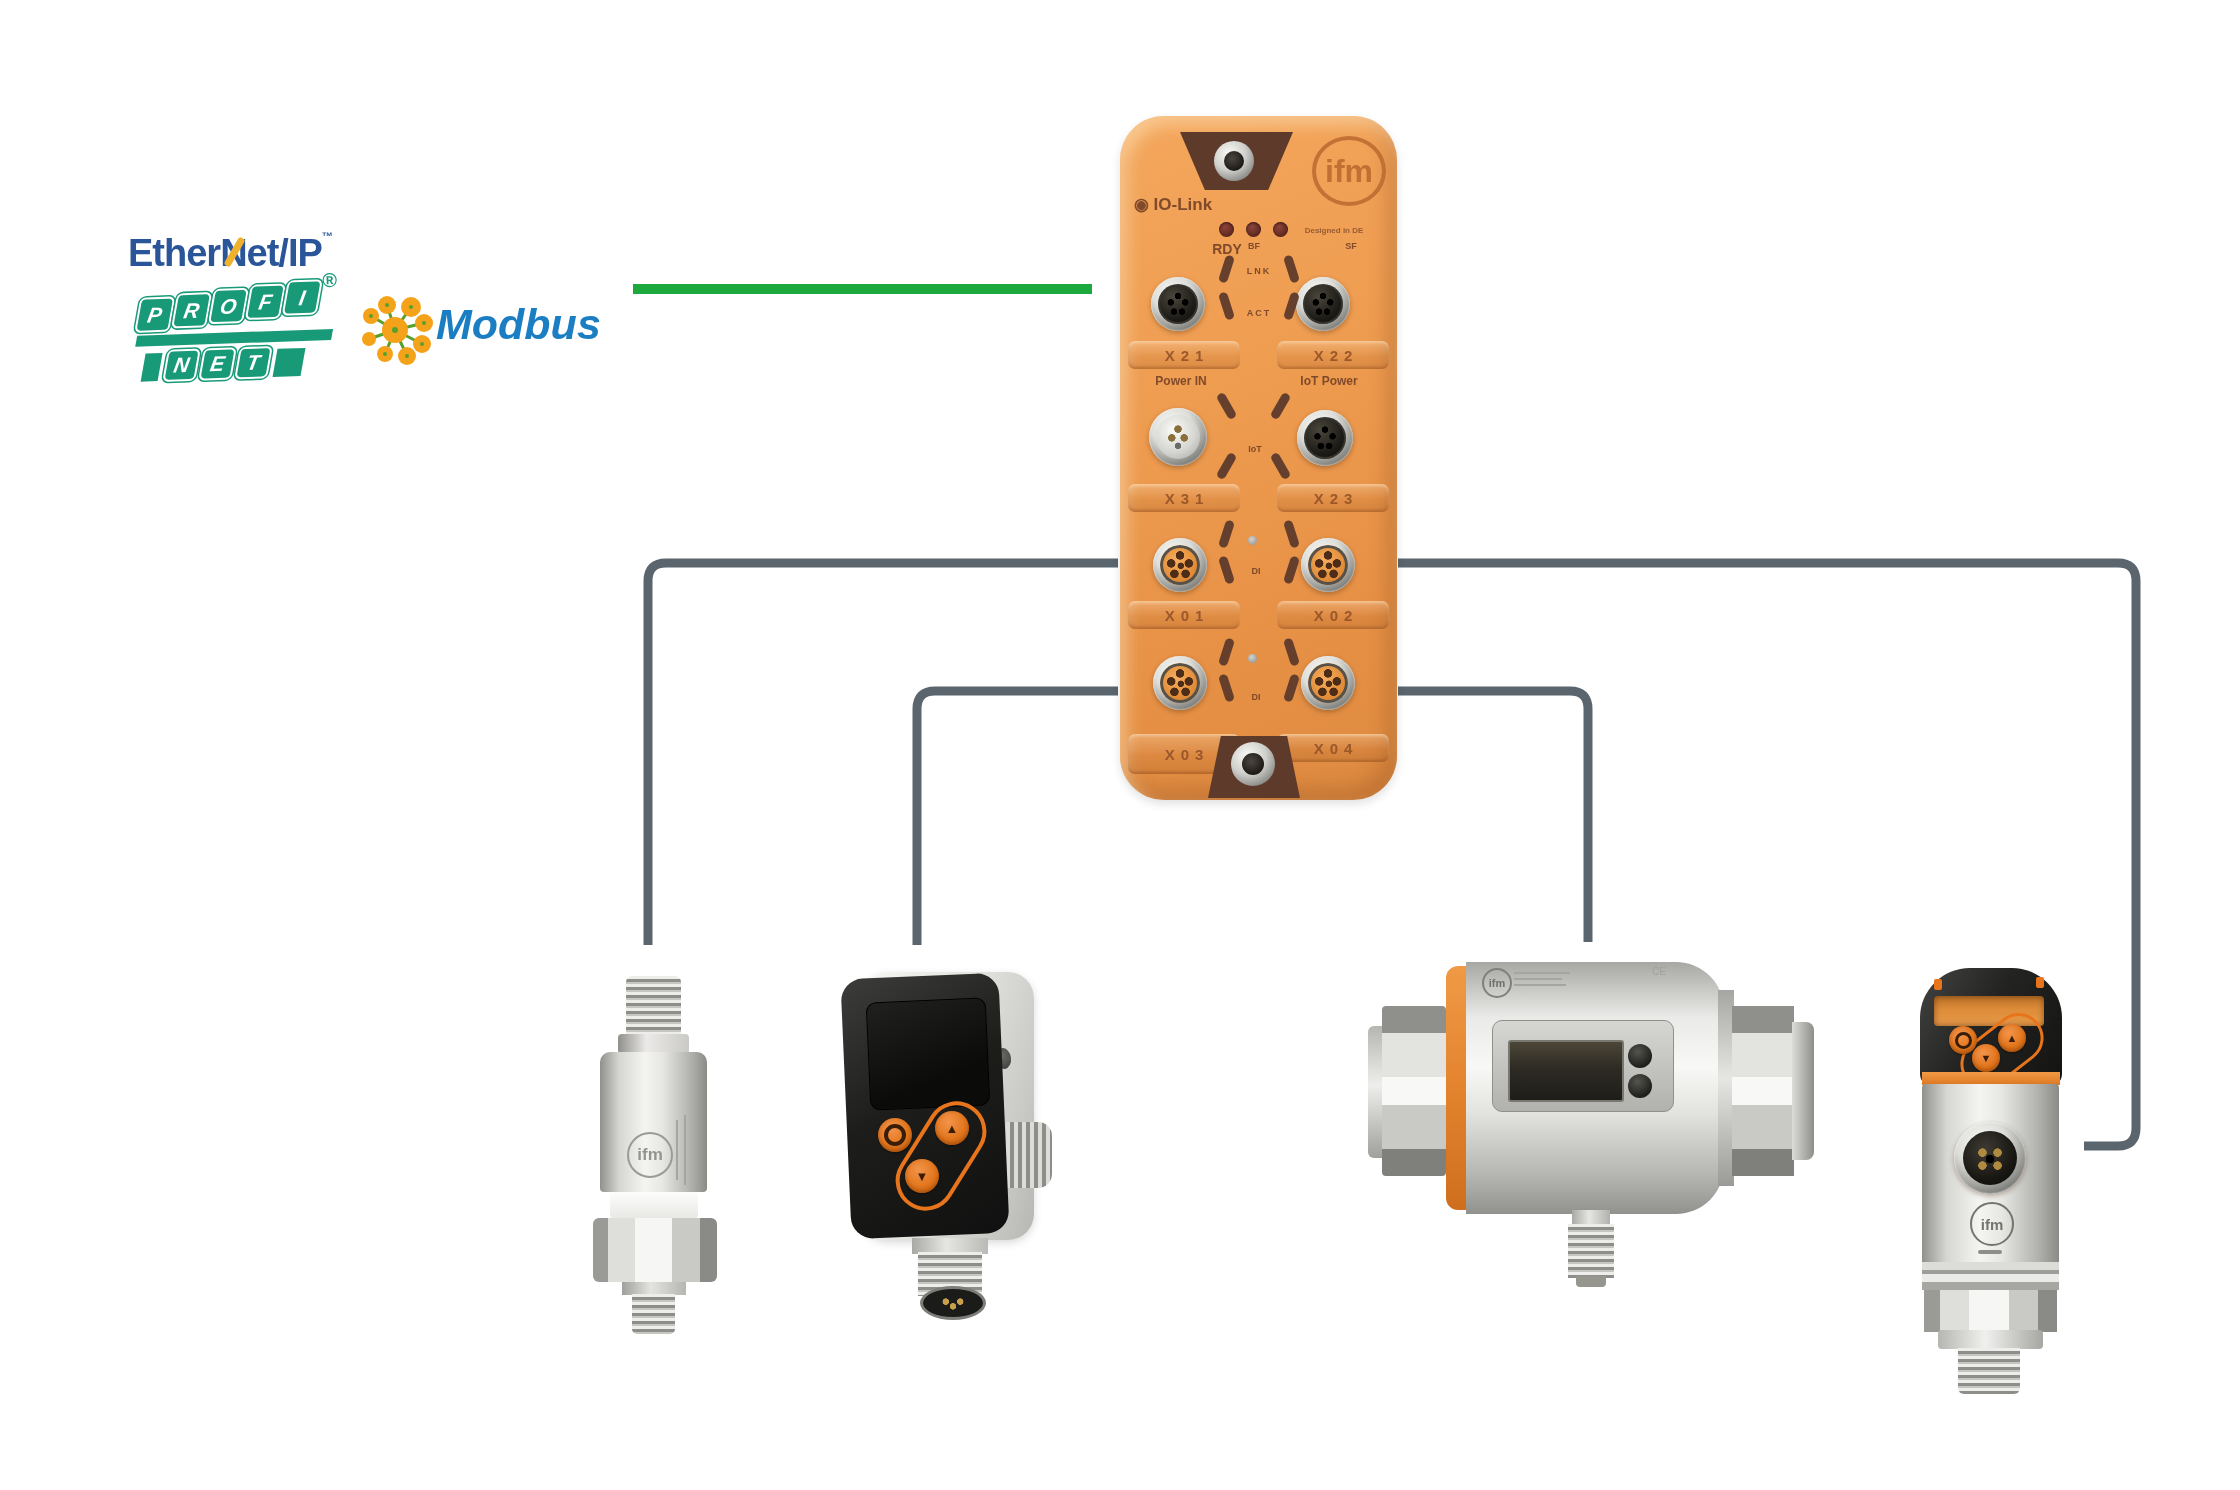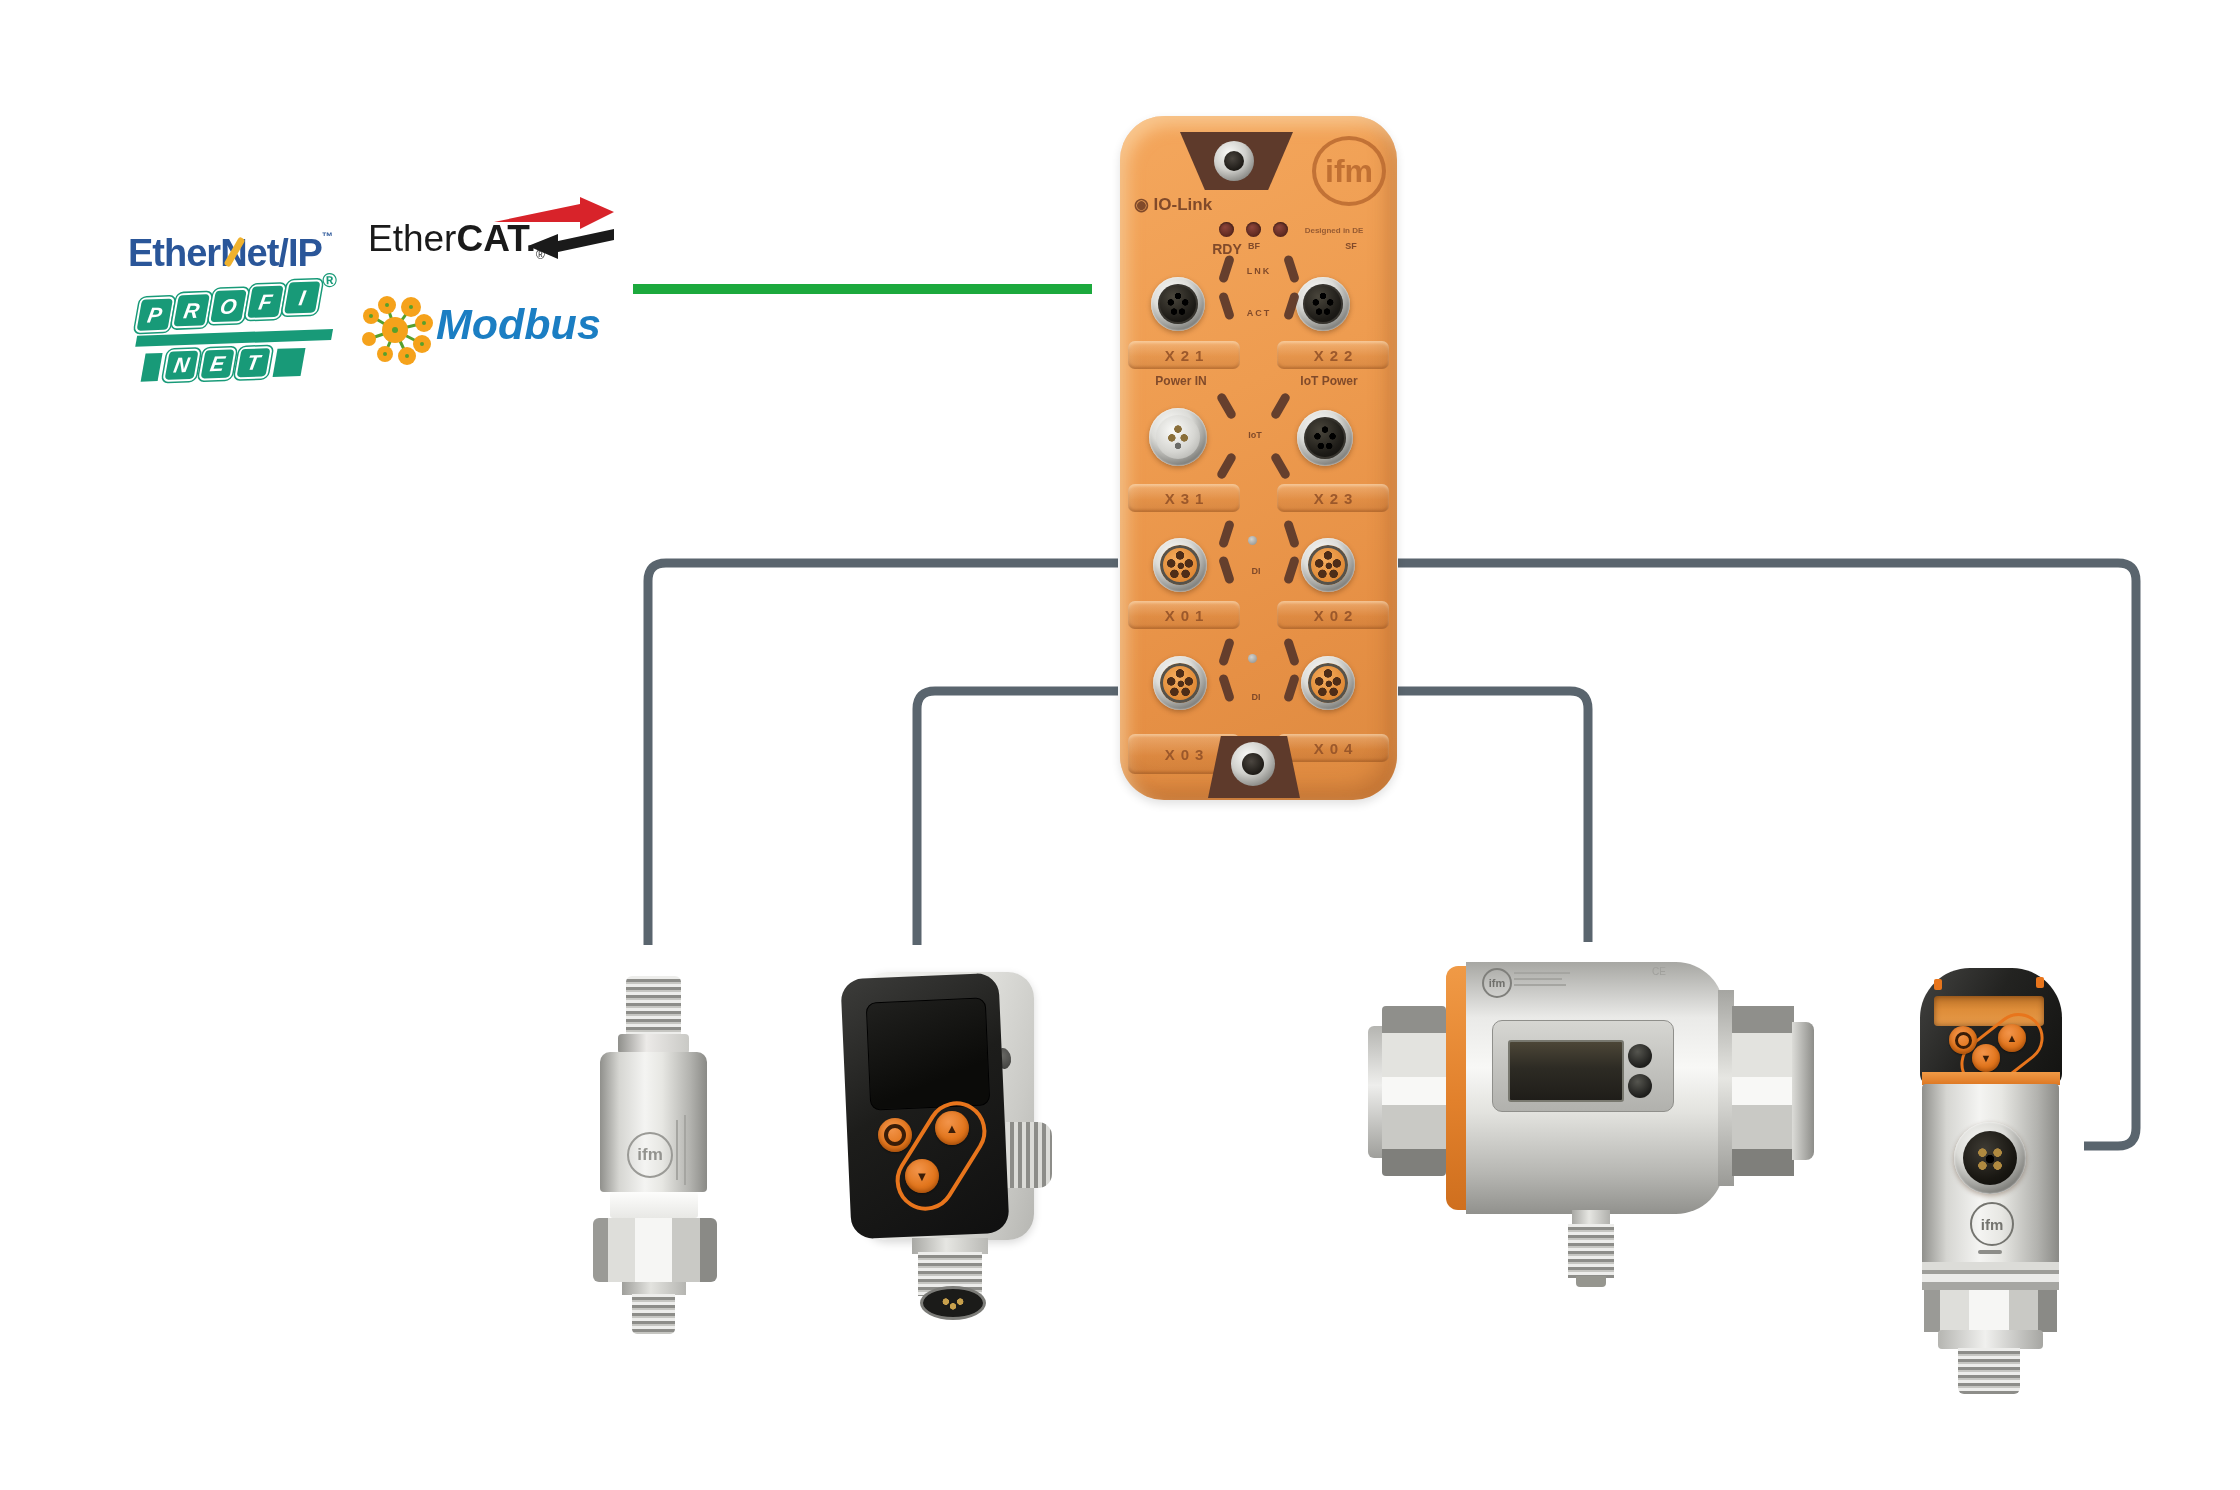--- a/index.html
+++ b/index.html
@@ -91,27 +91,20 @@
     <path d="M1118 691 H935 Q917 691 917 709 V945" style="stroke:var(--connection-gray)" stroke-width="9" fill="none"></path>
     <path d="M1398 691 H1570 Q1588 691 1588 709 V942" style="stroke:var(--connection-gray)" stroke-width="9" fill="none"></path>
     <path d="M1398 563 H2118 Q2136 563 2136 581 V1128 Q2136 1146 2118 1146 H2084" style="stroke:var(--connection-gray)" stroke-width="9" fill="none"></path>
   </svg>
 
   <div class="abs" style="left:128px;top:230px;width:230px;height:50px">
     <span class="enip"><span>EtherNet/IP</span><sup>™</sup></span>
     <div class="abs enip-slash" style="left:103px;top:6px"></div>
   </div>
 
-  <div class="abs" style="left:368px;top:218px;width:260px;height:70px">
-    <span class="ecat"><span>Ether</span><span class="bold">CAT.</span><sub>®</sub></span>
-    <svg class="abs" style="left:126px;top:-22px" width="126" height="70" viewBox="0 0 126 70">
-      <polygon points="0,26 86,8 86,1 120,16 86,33 86,26" style="fill:var(--ethercat-red)"></polygon>
-      <polygon points="120,33 64,45 64,38 34,50 64,63 64,56 120,44" style="fill:var(--ethercat-black)"></polygon>
-    </svg>
-  </div>
 
   <div class="abs" style="left:140px;top:282px;width:210px;height:104px;transform:rotate(-2deg)">
     <div class="abs pn-tile" style="left:0;top:14px">P</div>
     <div class="abs pn-tile" style="left:37px;top:11px">R</div>
     <div class="abs pn-tile" style="left:74px;top:8px">O</div>
     <div class="abs pn-tile" style="left:111px;top:5px">F</div>
     <div class="abs pn-tile" style="left:148px;top:2px">I</div>
     <span class="abs pn-reg" style="left:184px;top:-10px">®</span>
     <div class="abs pn-bar" style="left:-4px;top:50px;width:196px;height:11px"></div>
     <div class="abs pn-bar" style="left:2px;top:68px;width:17px;height:28px"></div>
@@ -201,21 +194,21 @@
   <div class="abs conn" style="left:1149px;top:408px;width:58px;height:58px">
       <div class="face silver"></div>
     </div>
   <div class="abs conn" style="left:1297px;top:410px;width:56px;height:56px">
       <div class="face black"></div>
     </div>
   <div class="abs slot" style="left:1222px;top:392px;transform:rotate(-30deg)"></div>
   <div class="abs slot" style="left:1276px;top:392px;transform:rotate(30deg)"></div>
   <div class="abs slot" style="left:1222px;top:452px;transform:rotate(30deg)"></div>
   <div class="abs slot" style="left:1276px;top:452px;transform:rotate(-30deg)"></div>
-  <div class="abs mtext" style="left:1234px;top:430px;width:42px;font-size:9px">IoT</div>
+  <div class="abs mtext" style="left:1234px;top:444px;width:42px;font-size:9px">IoT</div>
   <div class="abs plate" style="left:1128px;top:484px;width:112px;height:28px">
       <span>X31</span>
     </div>
   <div class="abs plate" style="left:1277px;top:484px;width:112px;height:28px">
       <span>X23</span>
     </div>
 
   <div class="abs conn" style="left:1153px;top:538px;width:54px;height:54px">
       <div class="face orange"></div>
     </div>

